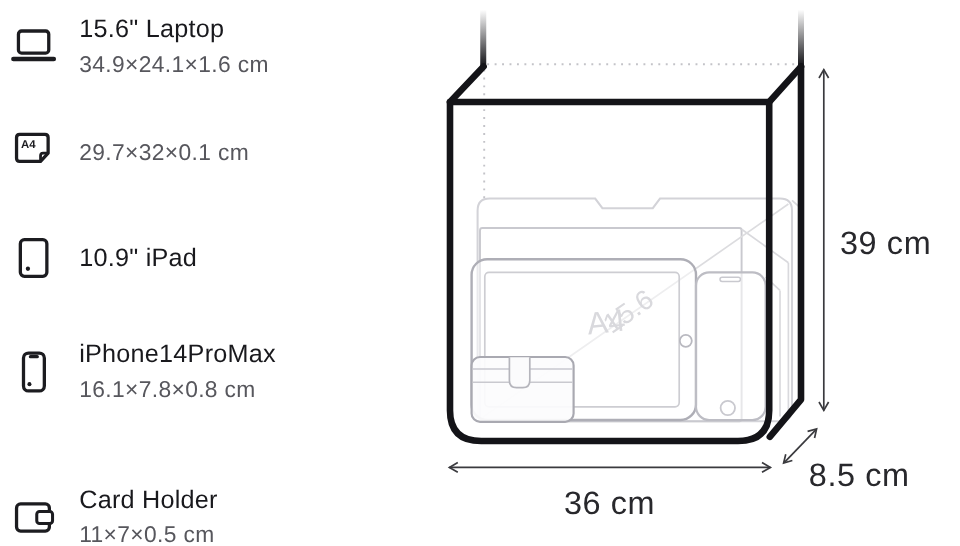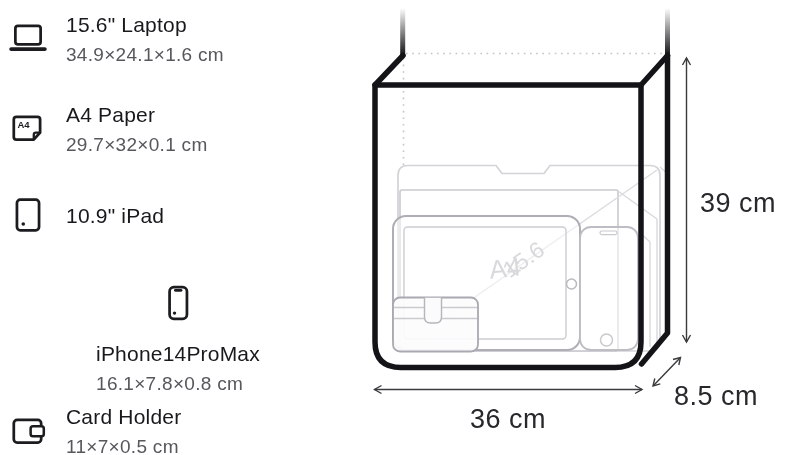--- a/index.html
+++ b/index.html
@@ -4,21 +4,21 @@
 <style>
   html,body{margin:0;padding:0;background:#fff;}
   body{width:800px;height:455px;position:relative;overflow:hidden;
        font-family:"Liberation Sans",sans-serif;-webkit-font-smoothing:antialiased;}
   .stage{position:absolute;inset:0;width:800px;height:455px;}
   .item{position:absolute;left:8px;display:flex;align-items:center;gap:18px;width:340px;}
   .item .iconbox{width:40px;height:44px;flex:0 0 40px;display:flex;align-items:center;justify-content:center;}
   .item .txt{display:flex;flex-direction:column;}
   .item .title{font-size:21px;color:#19191d;letter-spacing:.2px;line-height:25px;}
   .item .dims{font-size:19px;color:#57575d;letter-spacing:.3px;margin-top:7px;}
-  .i1{top:12px;}.i2{top:102px;}.i3{top:193px;}.i4{top:283px;flex-direction:column;}.i5{top:384px;margin-top:20px;}
+  .i1{top:12px;}.i2{top:102px;}.i3{top:193px;}.i4{top:283px;}.i5{top:384px;margin-top:20px;}
   .diagram{position:absolute;left:360px;top:0;width:440px;height:455px;}
   svg{display:block;}
   .dimlabel{font-size:27px;fill:#28282c;letter-spacing:.5px;}
   .wm{fill:#d9d9dd;}
 </style>
 </head>
 <body>
 
 <div class="stage">
 
@@ -37,21 +37,20 @@
 
   <div class="item i2">
     <div class="iconbox">
       <svg width="40" height="40" viewBox="0 0 38 38" fill="none" stroke="#1c1c20">
         <path d="M8 7.5 H28 Q30.5 7.5 30.5 10 V22.5 L24.5 29 H8 Q5.5 29 5.5 26.5 V10 Q5.5 7.5 8 7.5 Z" stroke-width="2.6" stroke-linejoin="round"></path>
         <path d="M24.5 29 V24.5 Q24.5 22.5 26.5 22.5 H30.5" stroke-width="2.2" stroke-linejoin="round"></path>
         <text x="9" y="18.5" font-size="9" font-weight="bold" fill="#1c1c20" stroke="none" font-family="Liberation Sans, sans-serif">A4</text>
       </svg>
     </div>
     <div class="txt">
-      <span class="title">A4 Paper</span>
       <span class="dims">29.7×32×0.1 cm</span>
     </div>
   </div>
 
   <div class="item i3">
     <div class="iconbox">
       <svg width="40" height="40" viewBox="0 0 38 38" fill="none" stroke="#1c1c20">
         <rect x="8.5" y="4.5" width="21" height="29" rx="3.2" stroke-width="2.6"></rect>
         <circle cx="14.5" cy="27.5" r="1.7" fill="#1c1c20" stroke="none"></circle>
       </svg>

